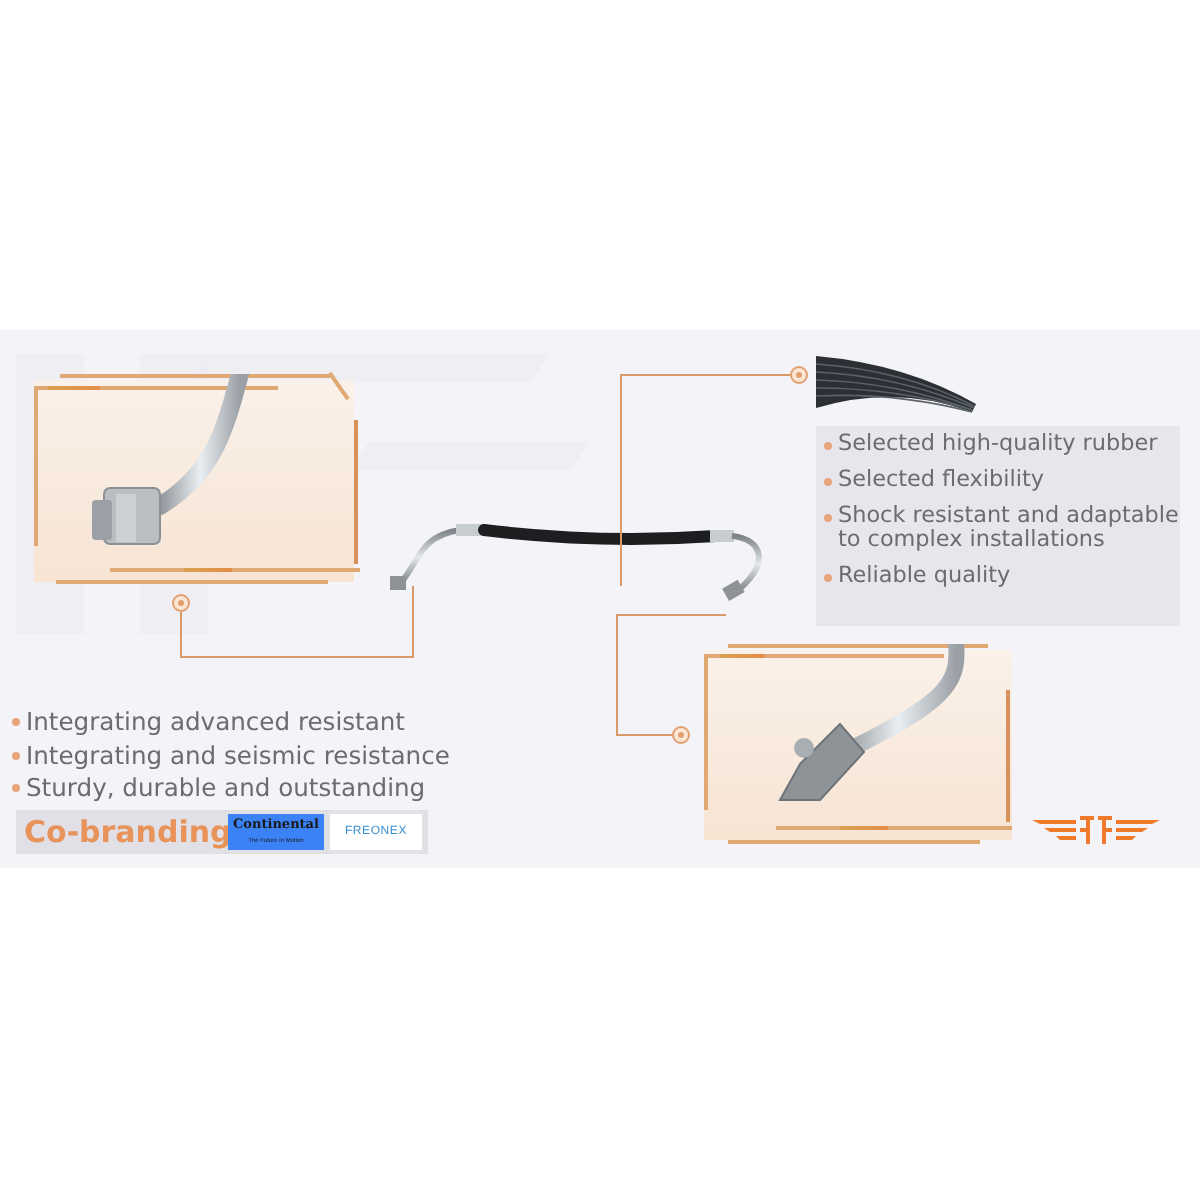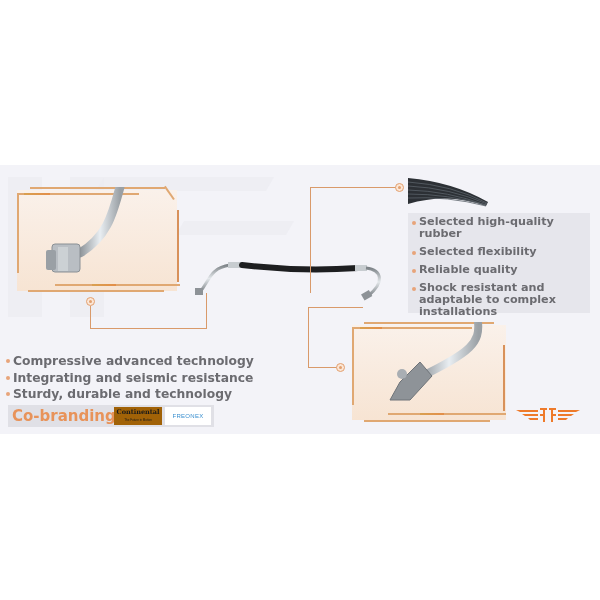--- a/index.html
+++ b/index.html
@@ -6,32 +6,32 @@
   body{width:600px;height:600px;background:#ffffff;position:relative;overflow:hidden;font-family:"DejaVu Sans",sans-serif;}
   .band{position:absolute;left:0;top:165px;width:600px;height:269px;background:#f3f3f8;overflow:hidden;}
   .wm{position:absolute;background:#ebebf1;opacity:.7;}
   .panel{position:absolute;background:linear-gradient(180deg,#faf1ea 0%,#f7e4d3 100%);}
   .frame-line{position:absolute;background:#e0a872;}
   .frame-line.dark{background:#d8915a;}
   .frame-line.accent{background:linear-gradient(90deg,#d9a050,#e38e49);}
   .conn{position:absolute;background:#d99a6a;}
   .target{position:absolute;width:9px;height:9px;border-radius:50%;border:1px solid #e2a070;background:#fbe6d6;box-sizing:border-box;}
   .target::after{content:"";position:absolute;left:2px;top:2px;width:3px;height:3px;border-radius:50%;background:#e2a070;}
-  .bullets{position:absolute;margin:0;padding:0;list-style:none;color:#6b6b70;font-weight:bold;}
+  .bullets{position:absolute;margin:0;padding:0;list-style:none;color:#6b6b70;font-weight:normal;}
   .bullets li{position:relative;padding-left:7px;white-space:nowrap;}
   .bullets li::before{content:"";position:absolute;left:0;width:4px;height:4px;border-radius:50%;background:#e8a47a;}
   .left-bullets{left:6px;top:353px;font-size:12.3px;line-height:16.5px;}
   .left-bullets li::before{top:6px;}
   .right-box{position:absolute;left:408px;top:213px;width:182px;height:100px;background:#e6e6ec;}
   .right-bullets{left:412px;top:216px;font-size:11.2px;line-height:12px;}
   .right-bullets li{margin-bottom:6px;white-space:normal;width:176px;}
   .right-bullets li::before{top:5px;}
   .cobrand{position:absolute;left:8px;top:405px;width:206px;height:22px;background:#e0e0e6;}
   .cobrand-label{position:absolute;left:4px;top:0;font-size:15px;line-height:22px;font-weight:bold;color:#e8935a;}
-  .logo-conti{position:absolute;left:106px;top:2px;width:48px;height:18px;background:#a16207;color:#1a1a1a;font-family:"DejaVu Serif",serif;font-size:6.5px;font-weight:bold;text-align:center;line-height:11px;}
+  .logo-conti{position:absolute;left:106px;top:2px;width:48px;height:18px;background:#3b82f6;color:#1a1a1a;font-family:"DejaVu Serif",serif;font-size:6.5px;font-weight:bold;text-align:center;line-height:11px;}
   .logo-conti small{display:block;font-family:"Liberation Sans",sans-serif;font-size:3px;line-height:4px;font-weight:normal;}
   .logo-freon{position:absolute;left:157px;top:2px;width:46px;height:18px;background:#ffffff;color:#3a8fcf;font-family:"Liberation Sans",sans-serif;font-size:6px;line-height:18px;text-align:center;letter-spacing:.3px;}
   .brand-logo{position:absolute;left:516px;top:405px;width:64px;height:20px;}
 </style>
 </head>
 <body>
 
 <div class="band">
 
   <div class="wm" style="left:8px;top:12px;width:34px;height:140px;"></div>
@@ -104,22 +104,22 @@
       <path d="M0 12 Q40 13 78 27"></path>
     <path d="M0 16 Q40 16 78 27"></path>
       <path d="M0 20 Q40 18 78 28"></path>
   </g>
 </svg>
 
 <div class="right-box"></div>
 <ul class="bullets right-bullets">
   <li>Selected high-quality rubber</li>
   <li>Selected flexibility</li>
+  <li>Shock resistant and adaptable to complex installations</li>
   <li>Reliable quality</li>
-  <li>Shock resistant and adaptable to complex installations</li>
 </ul>
 
 <div>
   <div class="conn" style="left:308px;top:307px;width:55px;height:1px;"></div>
   <div class="conn" style="left:308px;top:307px;width:1px;height:60px;"></div>
   <div class="conn" style="left:308px;top:367px;width:30px;height:1px;"></div>
   <div class="target" style="left:336px;top:363px;"></div>
 </div>
 
 <div>
@@ -140,23 +140,23 @@
           <stop offset="1" stop-color="#9aa0a5"></stop>
       </linearGradient>
     </defs>
     <path d="M98 0 C100 20,92 30,40 55" stroke="url(#pipeR)" stroke-width="8" fill="none" stroke-linecap="round"></path>
     <path d="M20 60 L40 40 L52 54 L30 78 L10 78 Z" fill="#8e9398" stroke="#6e7378"></path>
     <circle cx="22" cy="52" r="5" fill="#a9aeb3"></circle>
   </svg>
 </div>
 
 <ul class="bullets left-bullets">
-  <li>Compressive advanced technology</li>
+  <li>Integrating advanced resistant</li>
   <li>Integrating and seismic resistance</li>
-  <li>Sturdy, durable and technology</li>
+  <li>Sturdy, durable and outstanding</li>
 </ul>
 
 <div class="cobrand">
   <span class="cobrand-label">Co-branding:</span>
   <div class="logo-conti">
     <span>Continental</span>
     <small>The Future in Motion</small>
   </div>
   <div class="logo-freon">
     <span>FREONEX</span>

